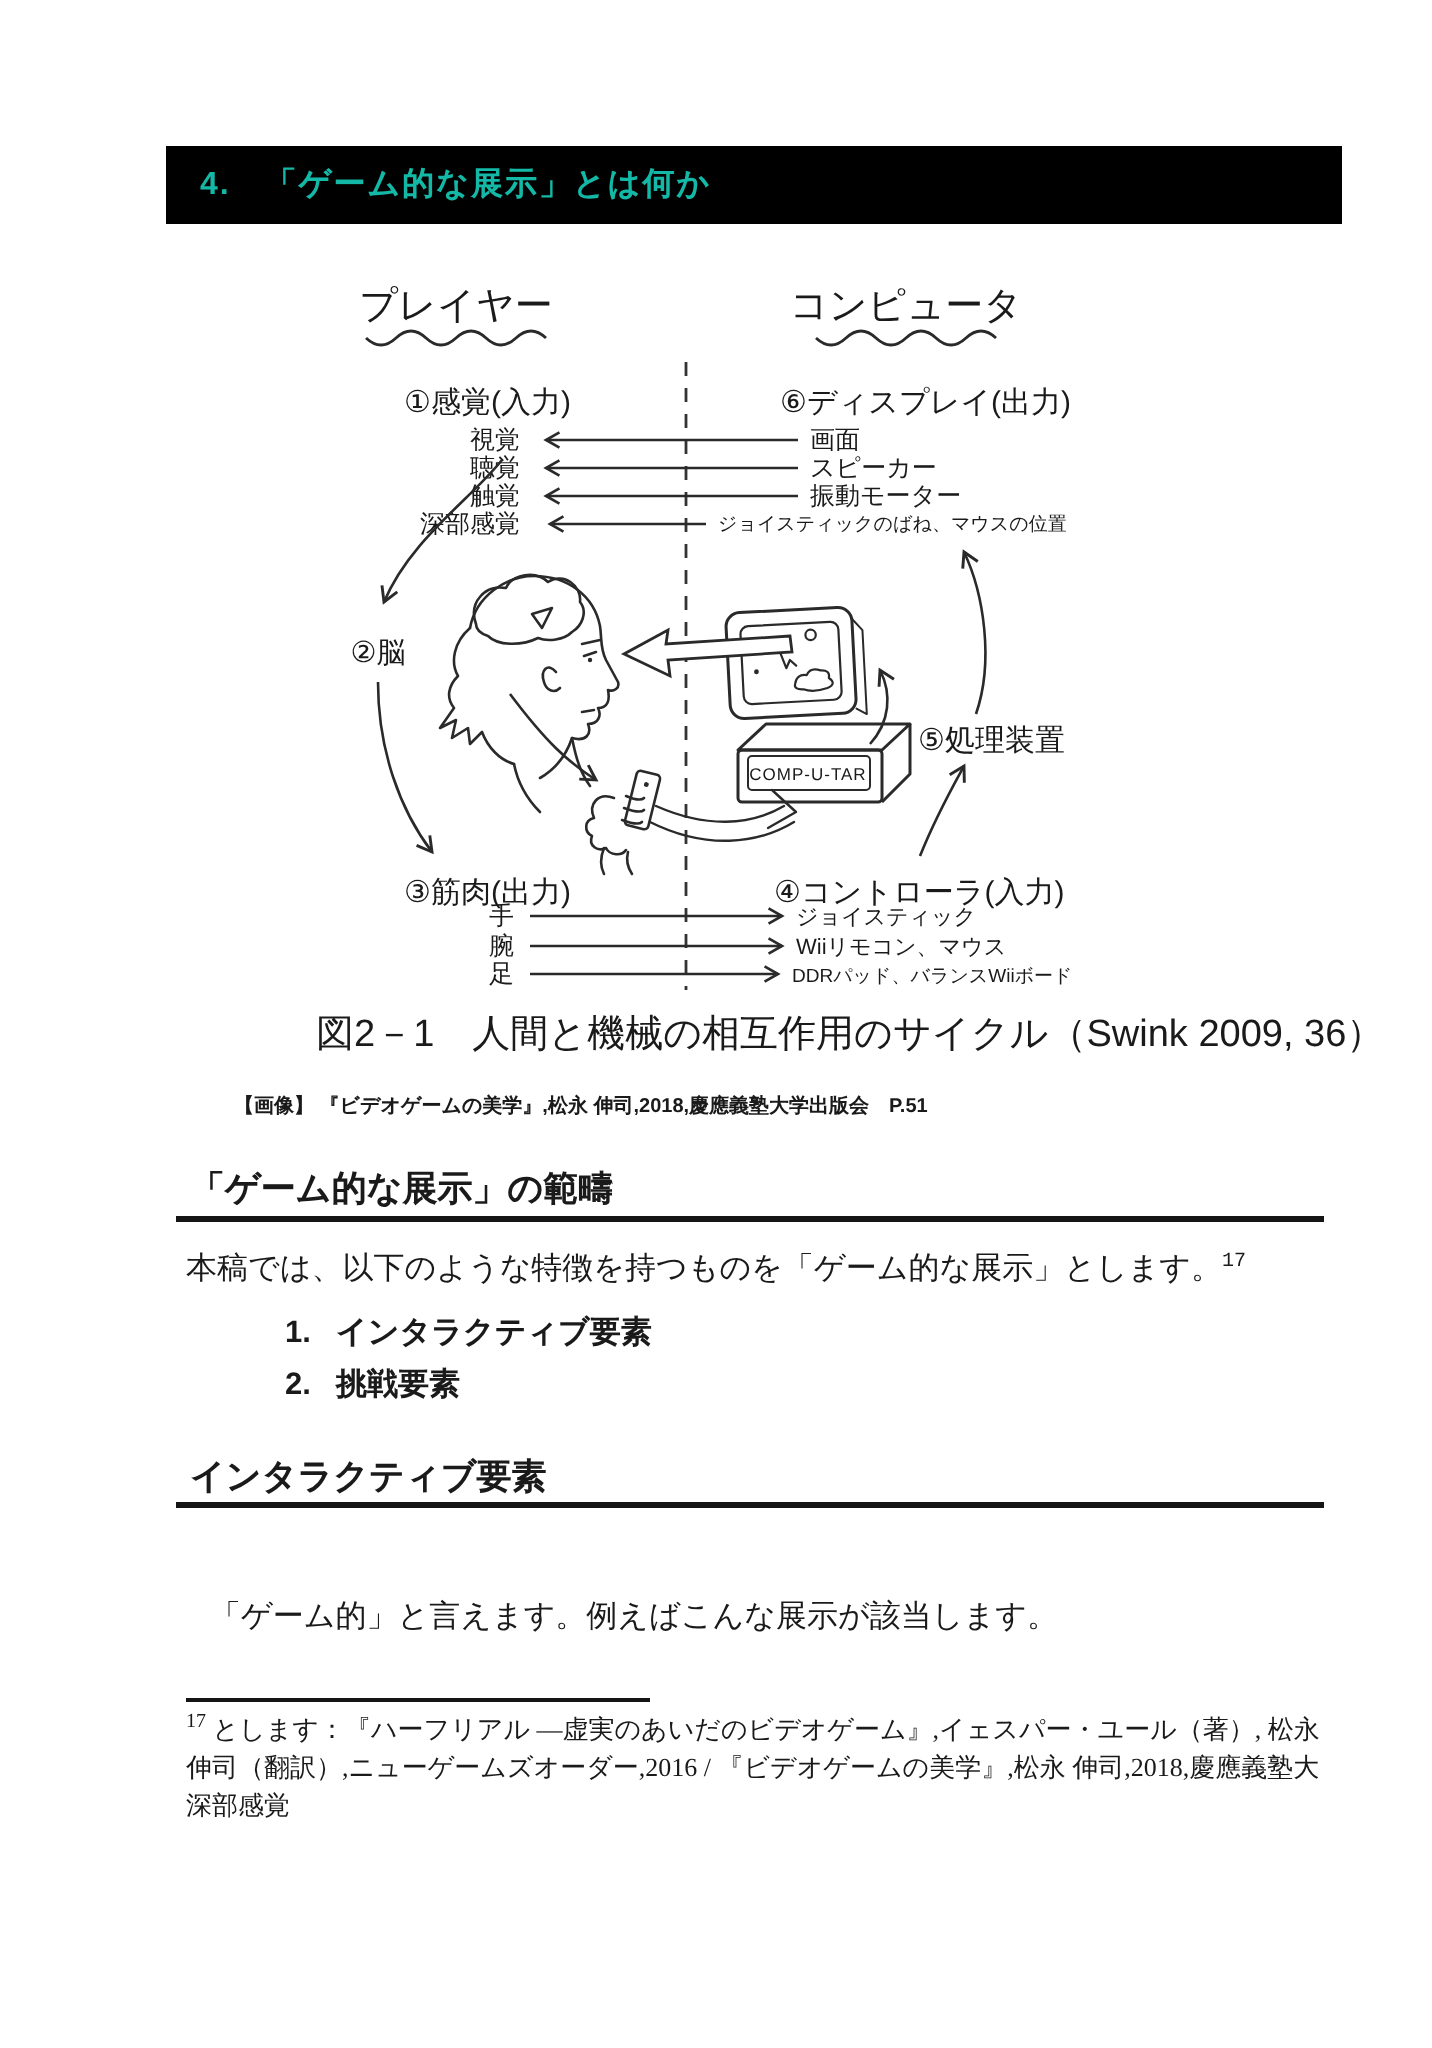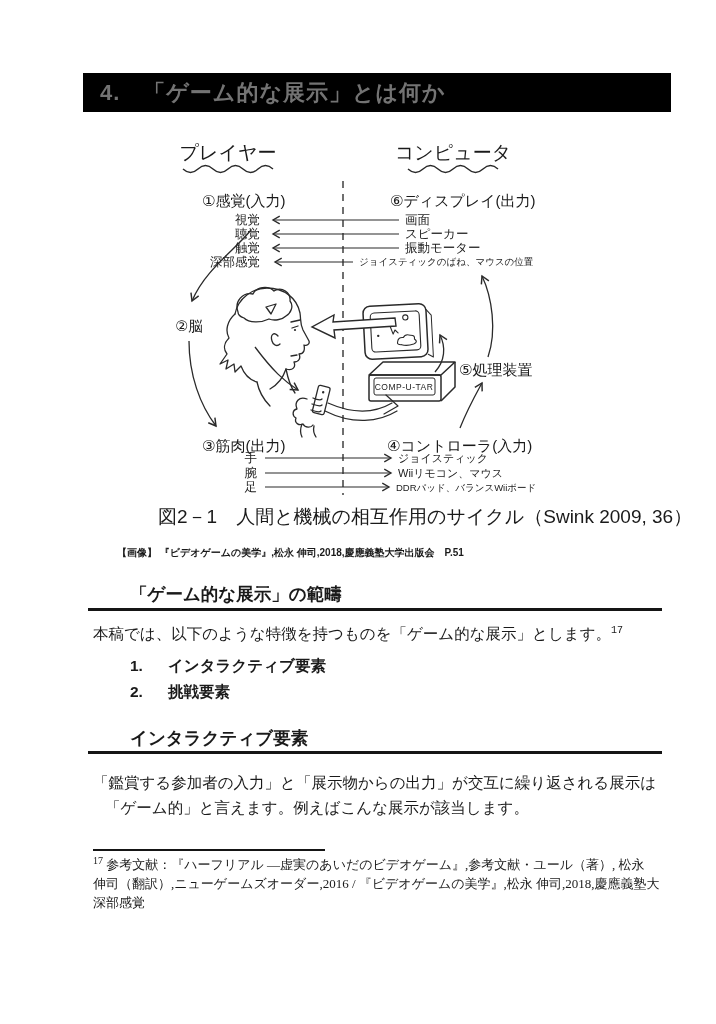--- a/index.html
+++ b/index.html
@@ -1,28 +1,28 @@
 <!DOCTYPE html>
 <html><head>
 <meta charset="utf-8">
 <style>
   html,body{margin:0;padding:0;background:#ffffff;}
   .page{position:relative;width:716px;height:1024px;background:#fff;overflow:hidden;color:#1a1a1a;}
   .abs{position:absolute;}
   .sans{font-family:"Liberation Sans","DejaVu Sans",sans-serif;}
   .serif{font-family:"Liberation Serif","DejaVu Serif",serif;}
-  .chapter-bar{left:83px;top:73px;width:588px;height:39px;background:#000;color:#737373;
-    font-weight:bold;font-size:22px;line-height:39px;padding-left:17px;box-sizing:border-box;
+  .chapter-bar{left:83px;top:73px;width:588px;height:39px;background:#000;color:#14b8a6;
+    font-weight:bold;font-size:16px;line-height:39px;padding-left:17px;box-sizing:border-box;
     letter-spacing:1px;white-space:nowrap;}
   .fig-caption{left:158px;top:504px;font-size:19px;white-space:nowrap;}
   .fig-credit{left:117px;top:546px;font-size:10px;font-weight:bold;white-space:nowrap;}
-  .sec-heading{font-size:17.5px;font-weight:bold;white-space:nowrap;margin-left:35px;}
+  .sec-heading{font-size:17.5px;font-weight:bold;white-space:nowrap;}
   .h-rule{height:3px;background:#151515;}
   .body-line{font-size:15.5px;white-space:nowrap;}
-  .list-item{font-weight:bold;font-size:15.5px;white-space:nowrap;}
+  .list-item{font-weight:bold;font-size:15.5px;white-space:nowrap;text-align:center;}
   .li-num{display:inline-block;width:38px;}
   sup{font-size:10px;vertical-align:super;line-height:0;}
   .fn-sep{left:93px;top:849px;width:232px;height:2px;background:#151515;}
   .footnote{left:93px;top:855px;width:578px;font-size:13px;line-height:19px;}
   .page-num{left:0;top:936px;width:716px;text-align:center;font-size:15px;}
   svg text{font-family:"Liberation Sans","DejaVu Sans",sans-serif;fill:#1a1a1a;}
 </style>
 </head>
 <body>
 
@@ -155,24 +155,23 @@
   <div class="abs sans list-item" style="left:130px;top:656px;">
     <span class="li-num">1.</span><span>インタラクティブ要素</span>
   </div>
   <div class="abs sans list-item" style="left:130px;top:682px;">
     <span class="li-num">2.</span><span>挑戦要素</span>
   </div>
 
   <div class="abs sans sec-heading" style="left:95px;top:726px;">インタラクティブ要素</div>
   <div class="abs h-rule" style="left:88px;top:751px;width:574px;"></div>
 
-  <div class="abs serif body-line" style="left:93px;top:773px;">「鑑賞する参加者の入力」と「展示物からの出力」が交互に繰り返される展示は</div>
   <div class="abs serif body-line" style="left:93px;top:798px;margin-left:12px;">「ゲーム的」と言えます。例えばこんな展示が該当します。</div>
 
   <div class="abs fn-sep"></div>
   <div class="abs serif footnote">
-    <div><sup>17</sup> <span>参考文献：『ハーフリアル ―虚実のあいだのビデオゲーム』,参考文献・ユール（著）, 松永</span></div>
+    <div><sup>17</sup> <span>とします：『ハーフリアル ―虚実のあいだのビデオゲーム』,イェスパー・ユール（著）, 松永</span></div>
     <div>伸司（翻訳）,ニューゲームズオーダー,2016 / 『ビデオゲームの美学』,松永 伸司,2018,慶應義塾大</div>
     <div>深部感覚</div>
   </div>
 
 
 </div>
 
 </body></html>

